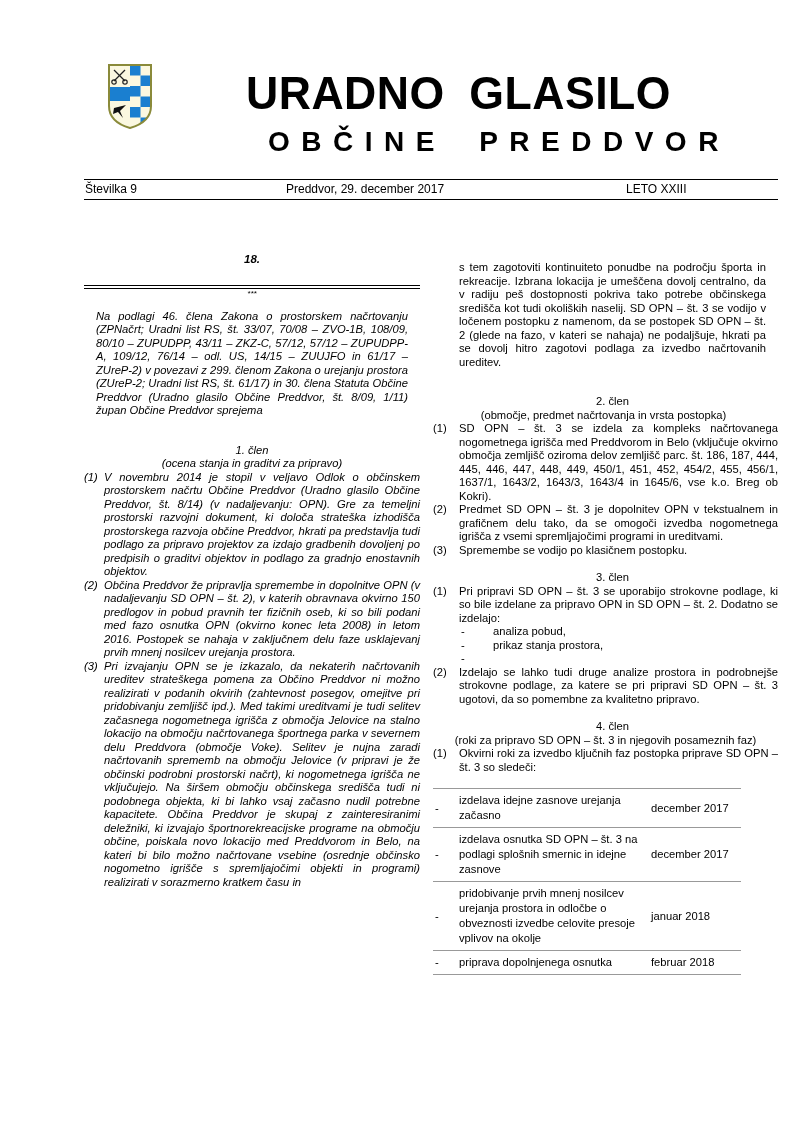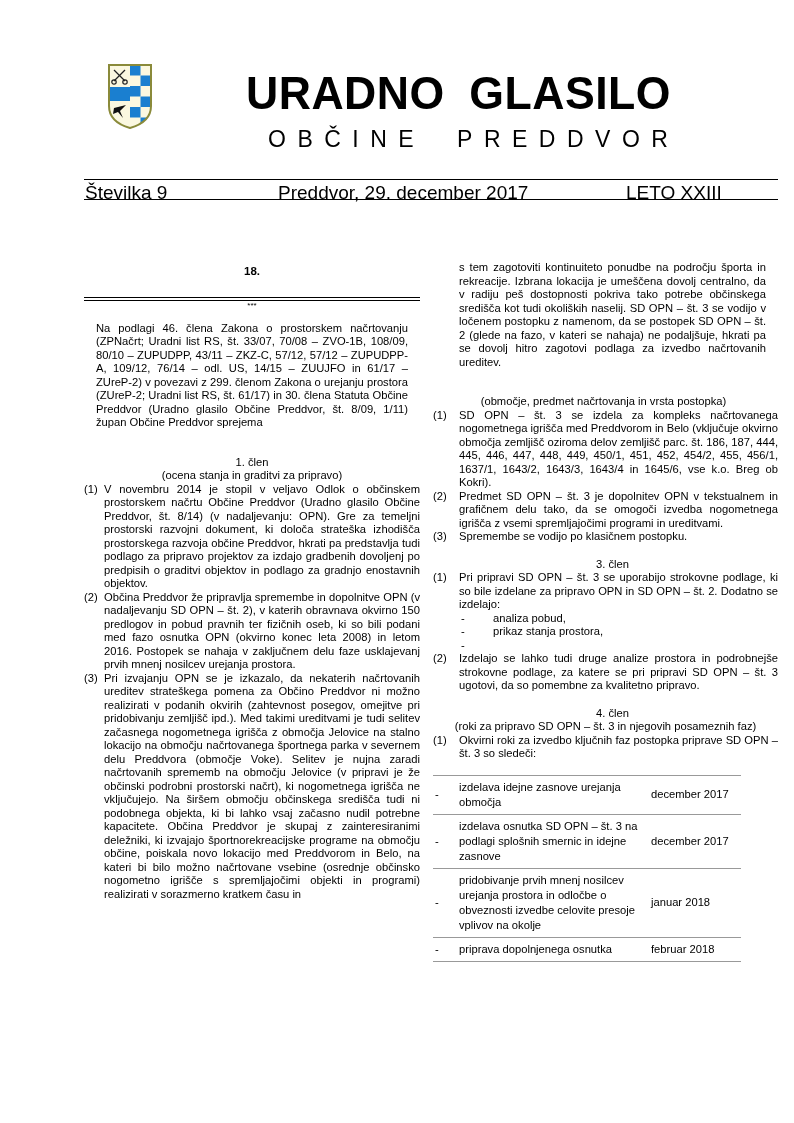--- a/index.html
+++ b/index.html
@@ -1,27 +1,27 @@
 <!DOCTYPE html>
 <html><head>
 <meta charset="utf-8">
 <style>
   html, body { margin:0; padding:0; background:#fff; }
   body { width:794px; height:1123px; position:relative; overflow:hidden;
          font-family:"Liberation Sans", sans-serif; color:#000; }
   .crest { position:absolute; left:106px; top:62px; width:48px; height:68px; }
   .title { position:absolute; left:246px; top:70px; font-size:46px; font-weight:bold;
            letter-spacing:0.5px; transform:scaleX(0.97); transform-origin:left top; line-height:1; word-spacing:12px; }
-  .subtitle { position:absolute; left:268px; top:128px; font-size:23px; font-weight:normal;
+  .subtitle { position:absolute; left:268px; top:128px; font-size:28px; font-weight:bold;
               letter-spacing:11.5px; line-height:1; word-spacing:14px; }
   .hr-top { position:absolute; left:84px; width:694px; top:179px; height:0; border-top:1.5px solid #000; }
   .hr-bot { position:absolute; left:84px; width:694px; top:199px; height:0; border-top:1.5px solid #000; }
-  .issue-bar { position:absolute; left:84px; top:182px; width:694px; font-size:19px; height:16px; }
+  .issue-bar { position:absolute; left:84px; top:182px; width:694px; font-size:12px; height:16px; }
   .issue-bar span { position:absolute; top:0; }
-  .col-left { position:absolute; left:84px; top:265px; width:336px; font-size:11.2px; line-height:13.5px; }
+  .col-left { position:absolute; left:84px; top:253px; width:336px; font-size:11.2px; line-height:13.5px;font-style:italic; }
   .col-right { position:absolute; left:447px; top:249px; width:331px; font-size:11.2px; line-height:13.5px; }
   .num { text-align:center; font-weight:bold; font-size:11.5px; }
   .dbl { border-top:1px solid #000; border-bottom:1px solid #000; height:2px; margin-top:18px; }
   .stars { text-align:center; font-size:8px; line-height:9px; }
   p { margin:12px; text-align:justify; }
   .sklep { text-align:center; font-weight:bold; font-size:11.2px; line-height:13.5px; margin-top:27px; }
   .sklep .big { letter-spacing:3px; }
   .clen { text-align:center; }
   .item { display:flex; text-align:justify; }
   .item .n { width:20px; flex:none; }
@@ -64,21 +64,21 @@
   <path d="M8,46 L20,43 L14,49 L17,56 L12,50 L7,52 Z" fill="#111"></path>
   <path d="M3,3 H45 V44 Q45,60 24,66 Q3,60 3,44 Z" fill="none" stroke="#8a8a3a" stroke-width="2"></path>
 </svg>
 
 <div class="title">URADNO  GLASILO</div>
 <div class="subtitle">OBČINE PREDDVOR</div>
 
 <div class="hr-top"></div>
 <div class="issue-bar">
   <span style="left:1px">Številka  9</span>
-  <span style="left:194px">Preddvor,  29. december 2017</span>
+  <span style="left:202px">Preddvor,  29. december 2017</span>
   <span style="left:542px">LETO XXIII</span>
 </div>
 <div class="hr-bot"></div>
 
 <div class="col-left">
   <div class="num">18.</div>
   <div class="dbl"></div>
   <div class="stars">***</div>
   <p>Na podlagi 46. člena Zakona o prostorskem načrtovanju (ZPNačrt; Uradni list RS, št. 33/07, 70/08 – ZVO-1B, 108/09, 80/10 – ZUPUDPP, 43/11 – ZKZ-C, 57/12, 57/12 – ZUPUDPP-A, 109/12, 76/14 – odl. US, 14/15 – ZUUJFO in 61/17 – ZUreP-2) v povezavi z 299. členom Zakona o urejanju prostora (ZUreP-2; Uradni list RS, št. 61/17) in 30. člena Statuta Občine Preddvor (Uradno glasilo Občine Preddvor, št. 8/09, 1/11) župan Občine Preddvor sprejema</p>
 
@@ -97,20 +97,21 @@
   <div class="item">
     <span class="n">(3)</span>
     <span class="t">Pri izvajanju OPN se je izkazalo, da nekaterih načrtovanih ureditev strateškega pomena za Občino Preddvor ni možno realizirati v podanih okvirih (zahtevnost posegov, omejitve pri pridobivanju zemljišč ipd.). Med takimi ureditvami je tudi selitev začasnega nogometnega igrišča z območja Jelovice na stalno lokacijo na območju načrtovanega športnega parka v severnem delu Preddvora (območje Voke). Selitev je nujna zaradi načrtovanih sprememb na območju Jelovice (v pripravi je že občinski podrobni prostorski načrt), ki nogometnega igrišča ne vključujejo. Na širšem območju občinskega središča tudi ni podobnega objekta, ki bi lahko vsaj začasno nudil potrebne kapacitete. Občina Preddvor je skupaj z zainteresiranimi deležniki, ki izvajajo športnorekreacijske programe na območju občine, poiskala novo lokacijo med Preddvorom in Belo, na kateri bi bilo možno načrtovane vsebine (osrednje občinsko nogometno igrišče s spremljajočimi objekti in programi) realizirati v sorazmerno kratkem času in</span>
   </div>
 </div>
 
 <div class="col-right">
   <p style="padding-left:0">s tem zagotoviti kontinuiteto ponudbe na področju športa in rekreacije. Izbrana lokacija je umeščena dovolj centralno, da v radiju peš dostopnosti pokriva tako potrebe občinskega središča kot tudi okoliških naselij. SD OPN – št. 3 se vodijo v ločenem postopku z namenom, da se postopek SD OPN – št. 2 (glede na fazo, v kateri se nahaja) ne podaljšuje, hkrati pa se dovolj hitro zagotovi podlaga za izvedbo načrtovanih ureditev.</p>
 
   <div style="height:14px"></div>
+  <div class="clen">2. člen</div>
   <div class="clen" style="margin-left:-18px">(območje, predmet načrtovanja in vrsta postopka)</div>
   <div class="item" style="margin-left:-14px">
     <span class="n" style="width:26px">(1)</span>
     <span class="t">SD OPN – št. 3 se izdela za kompleks načrtovanega nogometnega igrišča med Preddvorom in Belo (vključuje okvirno območja zemljišč oziroma delov zemljišč parc. št. 186, 187, 444, 445, 446, 447, 448, 449, 450/1, 451, 452, 454/2, 455, 456/1, 1637/1, 1643/2, 1643/3, 1643/4 in 1645/6, vse k.o. Breg ob Kokri).</span>
   </div>
   <div class="item" style="margin-left:-14px">
     <span class="n" style="width:26px">(2)</span>
     <span class="t">Predmet SD OPN – št. 3 je dopolnitev OPN v tekstualnem in grafičnem delu tako, da se omogoči izvedba nogometnega igrišča z vsemi spremljajočimi programi in ureditvami.</span>
   </div>
   <div class="item" style="margin-left:-14px">
@@ -145,21 +146,21 @@
   <div class="clen" style="margin-left:-14px">(roki za pripravo SD OPN – št. 3 in njegovih posameznih faz)</div>
   <div class="item" style="margin-left:-14px">
     <span class="n" style="width:26px">(1)</span>
     <span class="t">Okvirni roki za izvedbo ključnih faz postopka priprave SD OPN – št. 3 so sledeči:</span>
   </div>
 
   <table class="sched" style="margin-left:-14px">
     <tbody>
       <tr>
         <td class="dash">-</td>
-        <td class="act">izdelava idejne zasnove urejanja območja</td>
+        <td class="act">izdelava idejne zasnove urejanja začasno</td>
         <td class="date">december 2017</td>
       </tr>
       <tr>
         <td class="dash">-</td>
         <td class="act">izdelava osnutka SD OPN – št. 3 na podlagi splošnih smernic in idejne zasnove</td>
         <td class="date">december 2017</td>
       </tr>
       <tr>
         <td class="dash">-</td>
         <td class="act">pridobivanje prvih mnenj nosilcev urejanja prostora in odločbe o obveznosti izvedbe celovite presoje vplivov na okolje</td>

